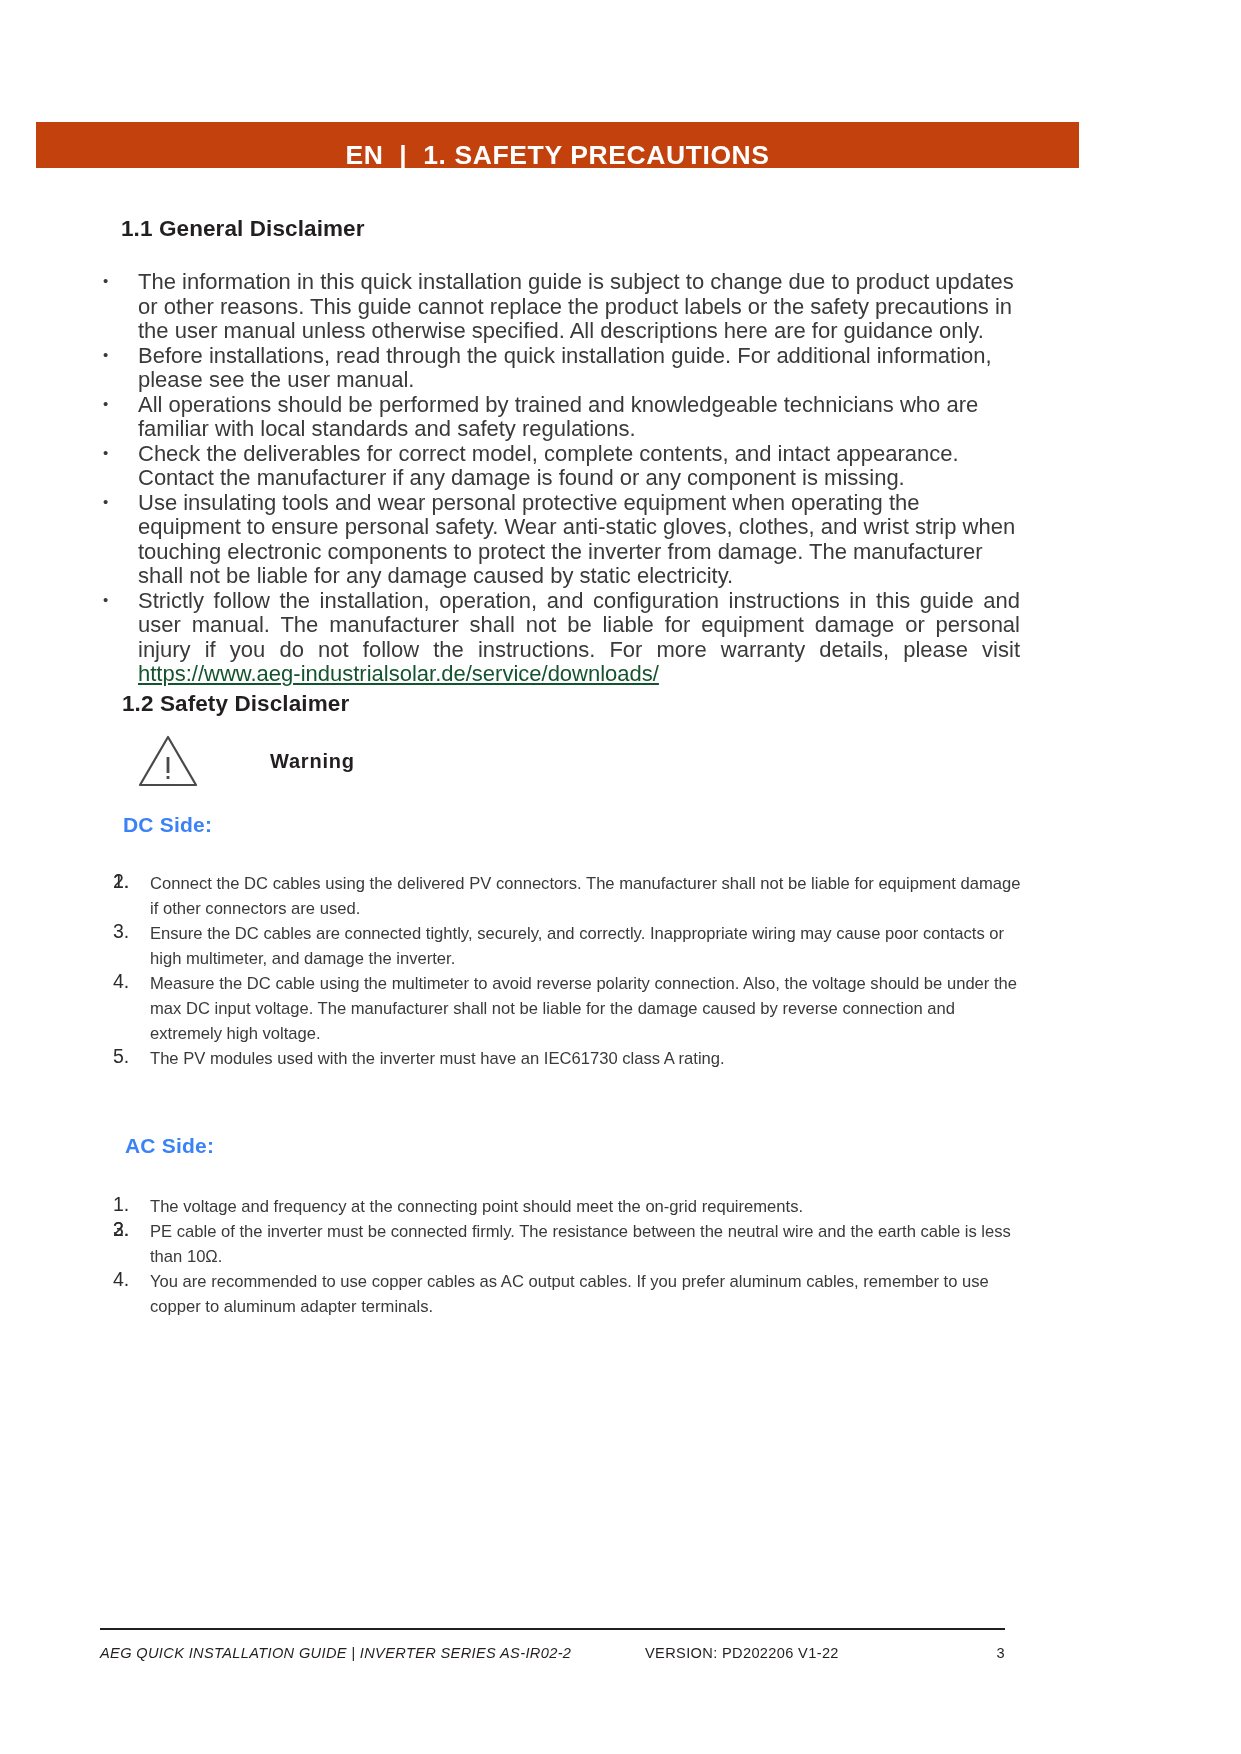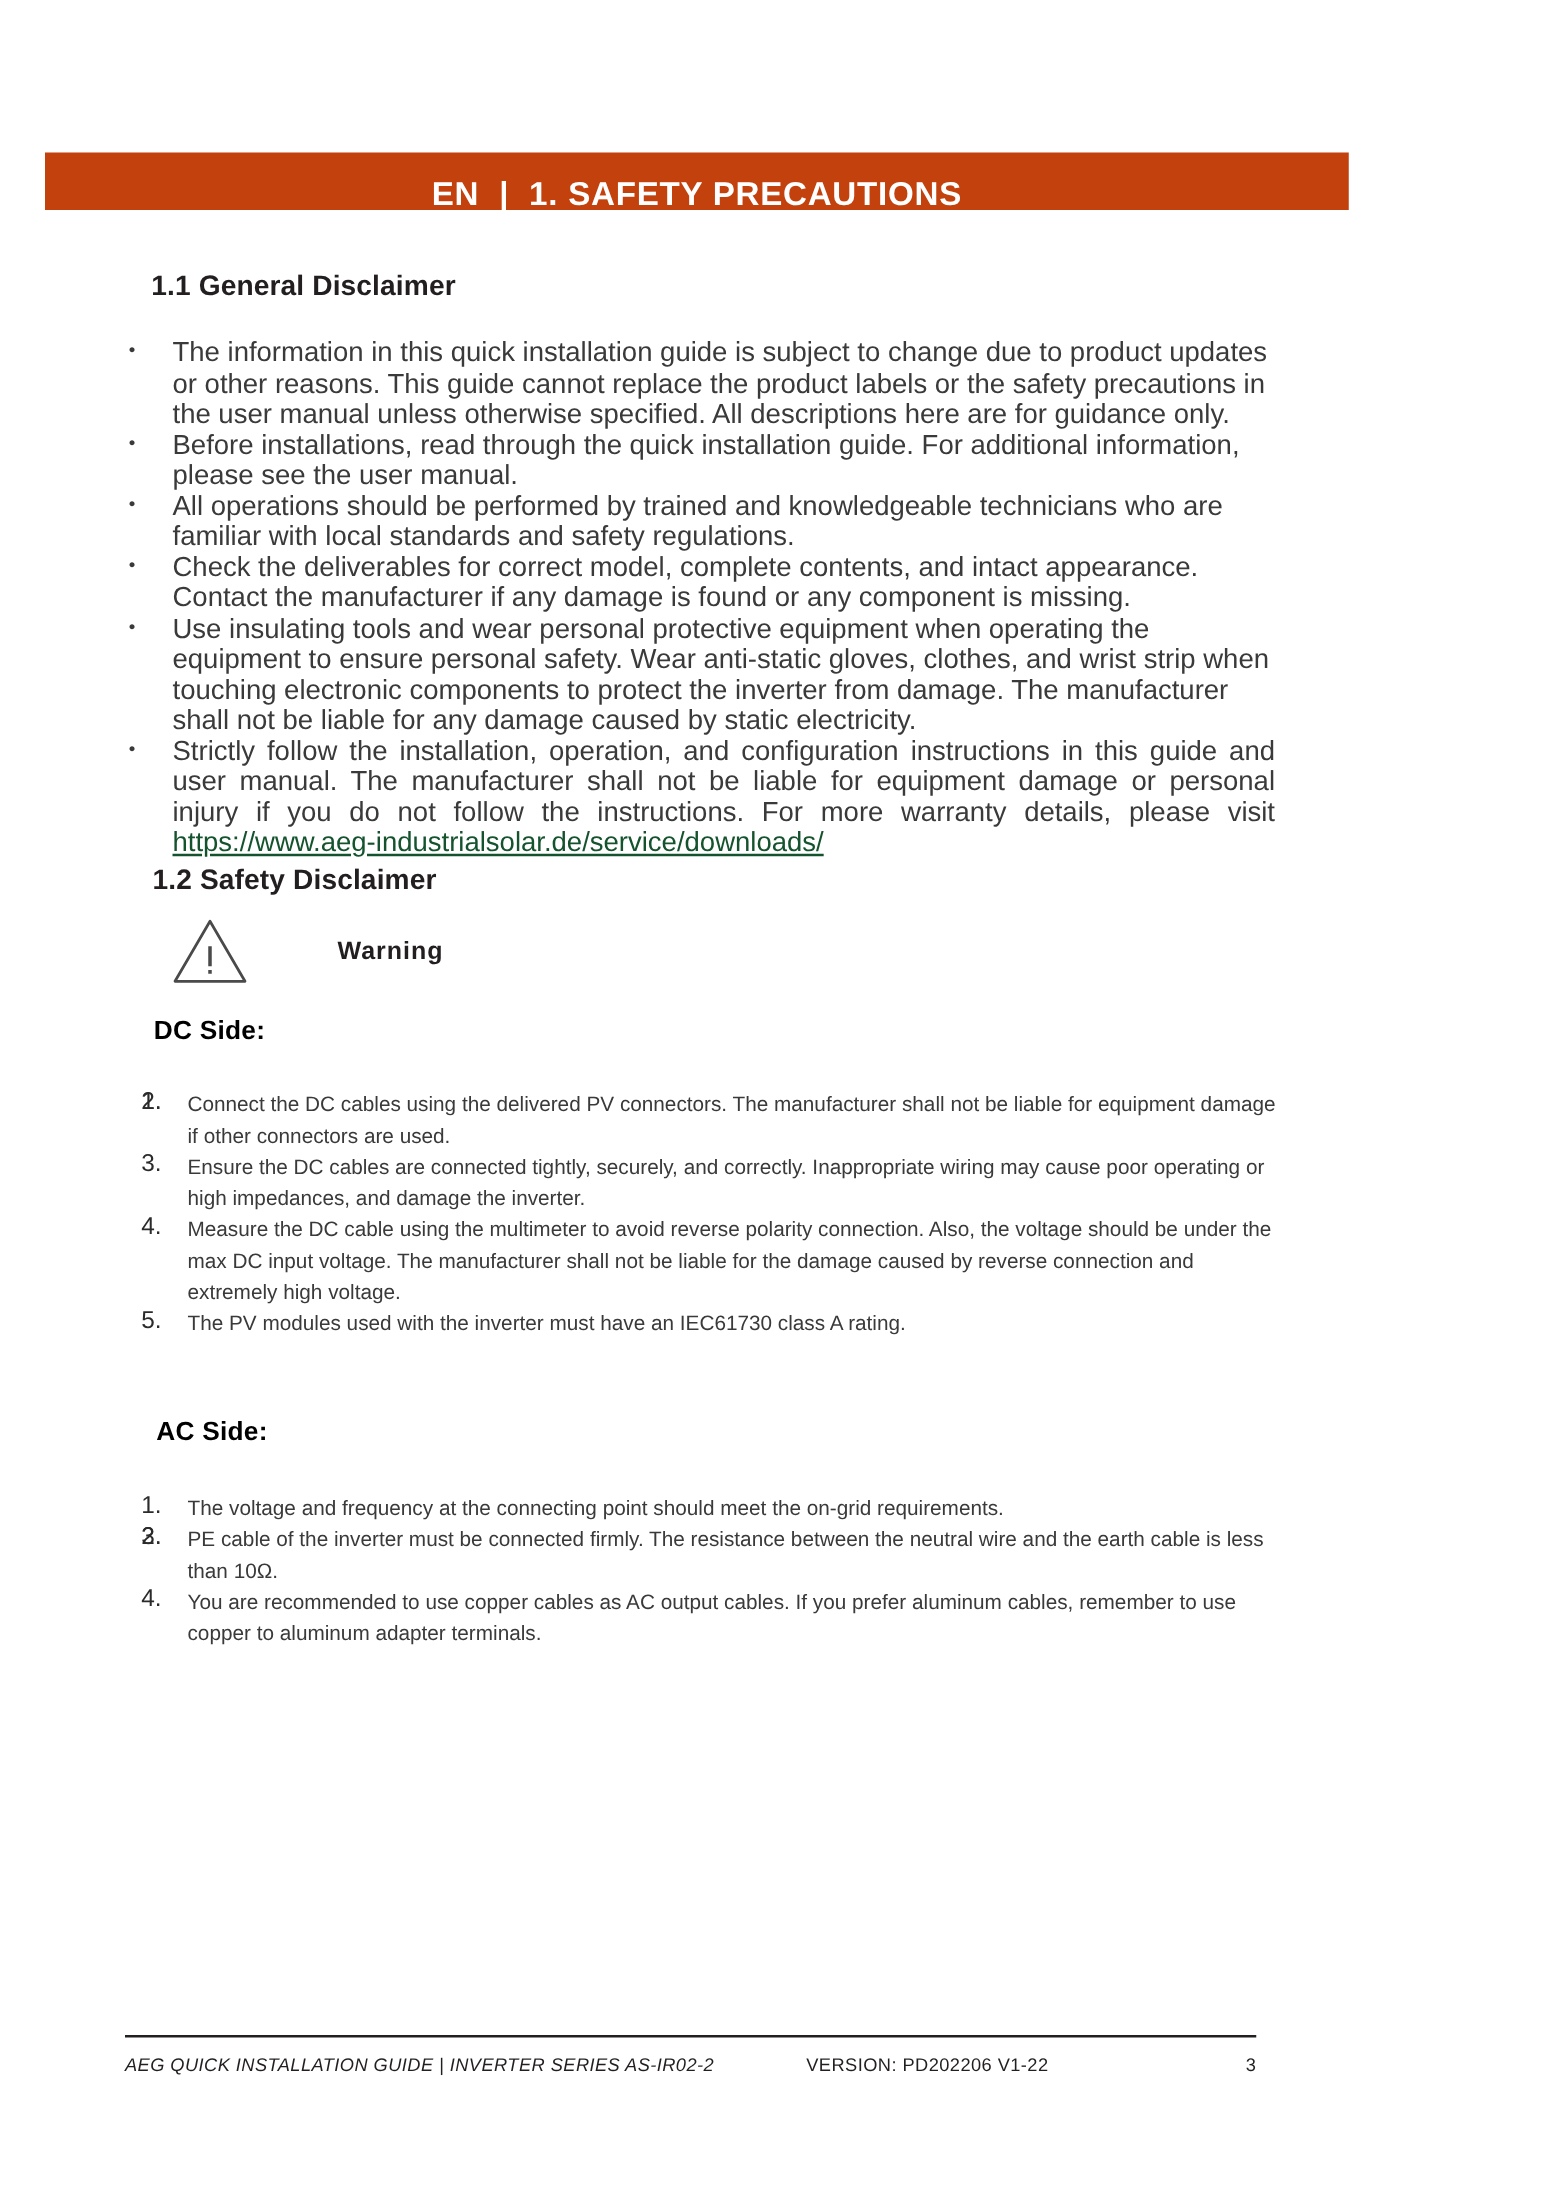--- a/index.html
+++ b/index.html
@@ -114,21 +114,21 @@
     font-size: 20px;
     font-weight: 700;
     letter-spacing: 0.8px;
     color: #231f20;
   }
 
   
   h3.side-heading {
     font-size: 21px;
     font-weight: 700;
-    color: #000000;
+    color: #3b82f6;
     margin: 0;
     letter-spacing: 0.2px;
   }
   .h-dc { position: absolute; left: 123px; top: 645px; }
   .h-ac { position: absolute; left: 125px; top: 966px; }
 
   
   ol.numlist {
     position: absolute;
     list-style: none;
@@ -229,21 +229,21 @@
     <ol class="numlist dc-list">
       <li>
         <span class="num">1.</span>
       </li>
       <li>
         <span class="num">2.</span>
         <span>Connect the DC cables using the delivered PV connectors. The manufacturer shall not be liable for equipment damage if other connectors are used.</span>
       </li>
       <li>
         <span class="num">3.</span>
-        <span>Ensure the DC cables are connected tightly, securely, and correctly. Inappropriate wiring may cause poor operating or high impedances, and damage the inverter.</span>
+        <span>Ensure the DC cables are connected tightly, securely, and correctly. Inappropriate wiring may cause poor contacts or high multimeter, and damage the inverter.</span>
       </li>
       <li>
         <span class="num">4.</span>
         <span>Measure the DC cable using the multimeter to avoid reverse polarity connection. Also, the voltage should be under the max DC input voltage. The manufacturer shall not be liable for the damage caused by reverse connection and extremely high voltage.</span>
       </li>
       <li>
         <span class="num">5.</span>
         <span>The PV modules used with the inverter must have an IEC61730 class A rating.</span>
       </li>
     </ol>

